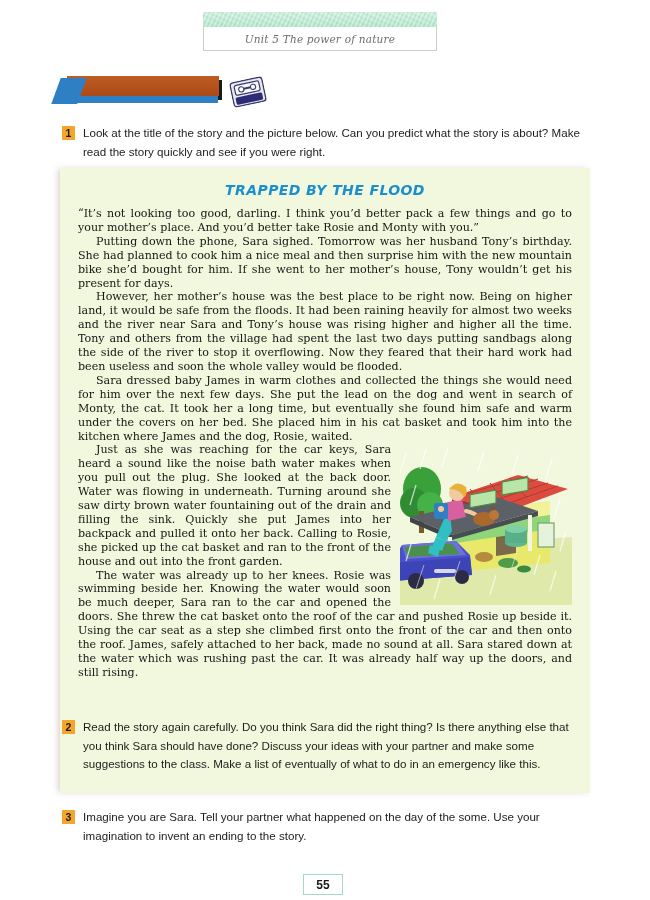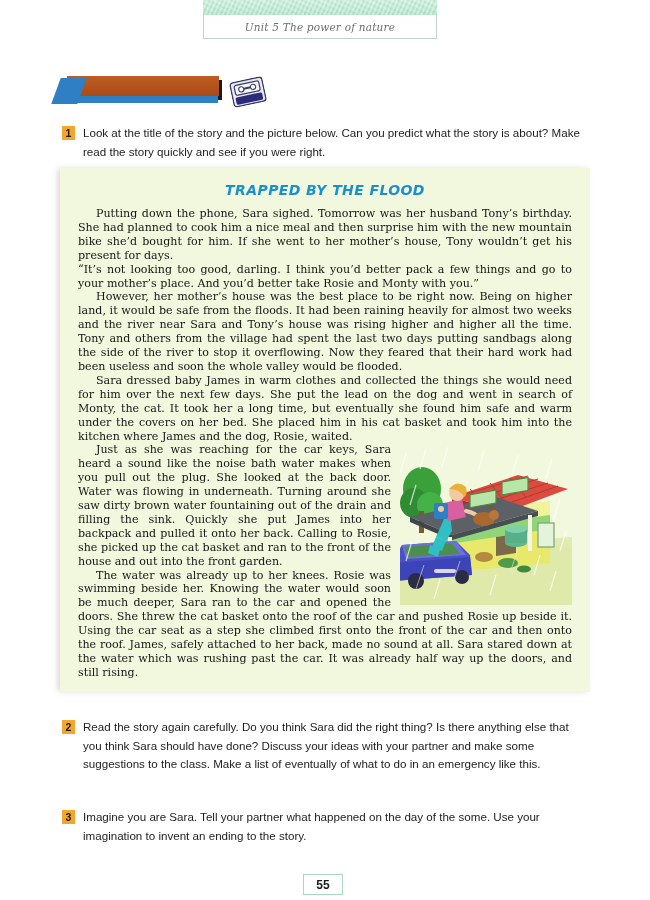--- a/index.html
+++ b/index.html
@@ -12,21 +12,21 @@
     height: 900px;
     position: relative;
     font-family: "Liberation Sans", sans-serif;
     overflow: hidden;
   }
 
   
   .unit-header {
     position: absolute;
     left: 203px;
-    top: 0px;
+    top: 12px;
     width: 272px;
     height: 40px;
     padding-left: 32px;
   }
   .unit-header-band {
     position: absolute;
     left: 0; top: 0;
     width: 234px;
     height: 15px;
     background:
@@ -148,21 +148,21 @@
   #task-1 { left: 62px; top: 124px; width: 525px; }
   #task-2 { left: 62px; top: 718px; width: 528px; }
   #task-3 { left: 62px; top: 808px; width: 528px; }
 
   
   .story-box {
     position: absolute;
     left: 60px;
     top: 168px;
     width: 530px;
-    height: 524px;
+    height: 625px;
     background: #f2f8dd;
     box-shadow: -3px 0 6px -1px rgba(180,150,150,0.45);
     overflow: hidden;
   }
   .story-inner {
     padding: 12px 18px 10px 18px;
   }
   .story-title {
     text-align: center;
     font-family: "DejaVu Sans", sans-serif;
@@ -250,22 +250,22 @@
 
 <div class="task" id="task-1">
   <div class="task-num">1</div>
   <div class="task-text">Look at the title of the story and the picture below. Can you predict what the story is about? Make read the story quickly and see if you were right.</div>
 </div>
 
 <div class="story-box">
   <div class="story-inner">
     <div class="story-title">TRAPPED BY THE FLOOD</div>
 
+    <p class="story-p">“It’s not looking too good, darling. I think you’d better pack a few things and go to your mother’s place. And you’d better take Rosie and Monty with you.”</p>
     <p class="story-p indent">Putting down the phone, Sara sighed. Tomorrow was her husband Tony’s birthday. She had planned to cook him a nice meal and then surprise him with the new mountain bike she’d bought for him. If she went to her mother’s house, Tony wouldn’t get his present for days.</p>
-    <p class="story-p">“It’s not looking too good, darling. I think you’d better pack a few things and go to your mother’s place. And you’d better take Rosie and Monty with you.”</p>
     <p class="story-p indent">However, her mother’s house was the best place to be right now. Being on higher land, it would be safe from the floods. It had been raining heavily for almost two weeks and the river near Sara and Tony’s house was rising higher and higher all the time. Tony and others from the village had spent the last two days putting sandbags along the side of the river to stop it overflowing. Now they feared that their hard work had been useless and soon the whole valley would be flooded.</p>
     <p class="story-p indent">Sara dressed baby James in warm clothes and collected the things she would need for him over the next few days. She put the lead on the dog and went in search of Monty, the cat. It took her a long time, but eventually she found him safe and warm under the covers on her bed. She placed him in his cat basket and took him into the kitchen where James and the dog, Rosie, waited.</p>
 
     <div class="illus">
       <svg width="172" height="160" viewBox="0 0 172 160" xmlns="http://www.w3.org/2000/svg">
         <defs>
           <clipPath id="ill-clip">
               <rect x="0" y="0" width="172" height="160"></rect>
             </clipPath>
         </defs>

